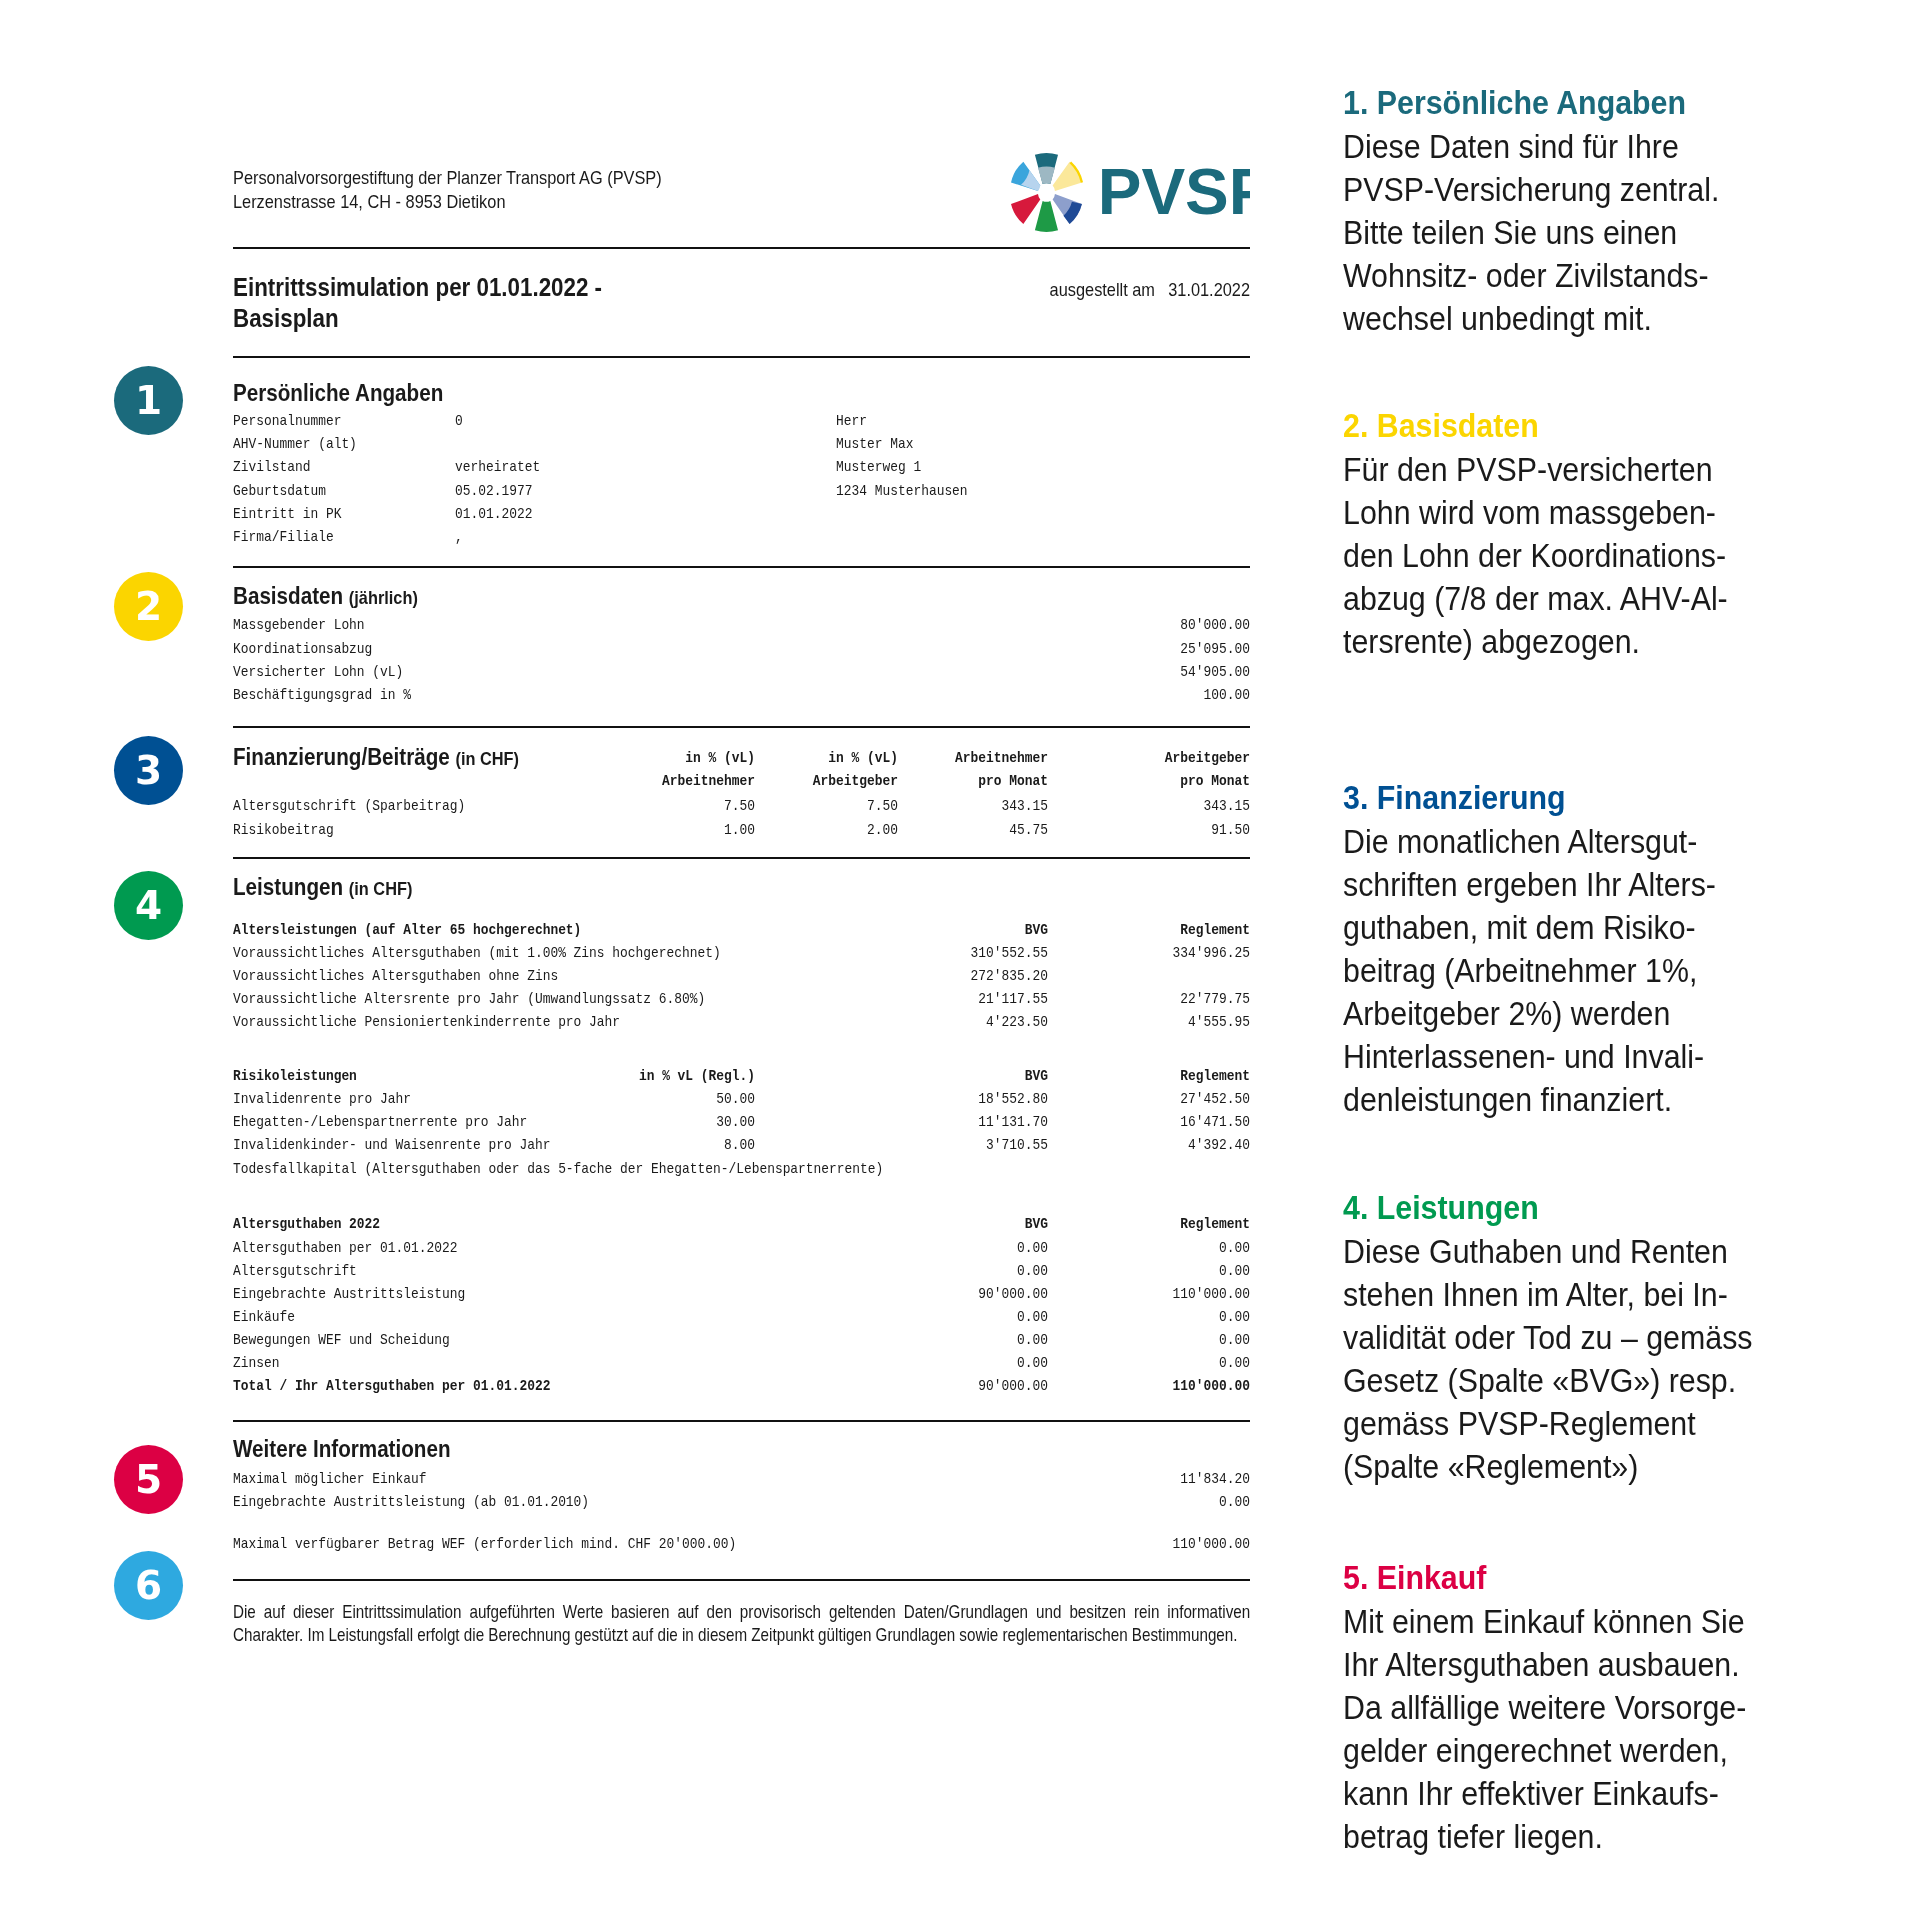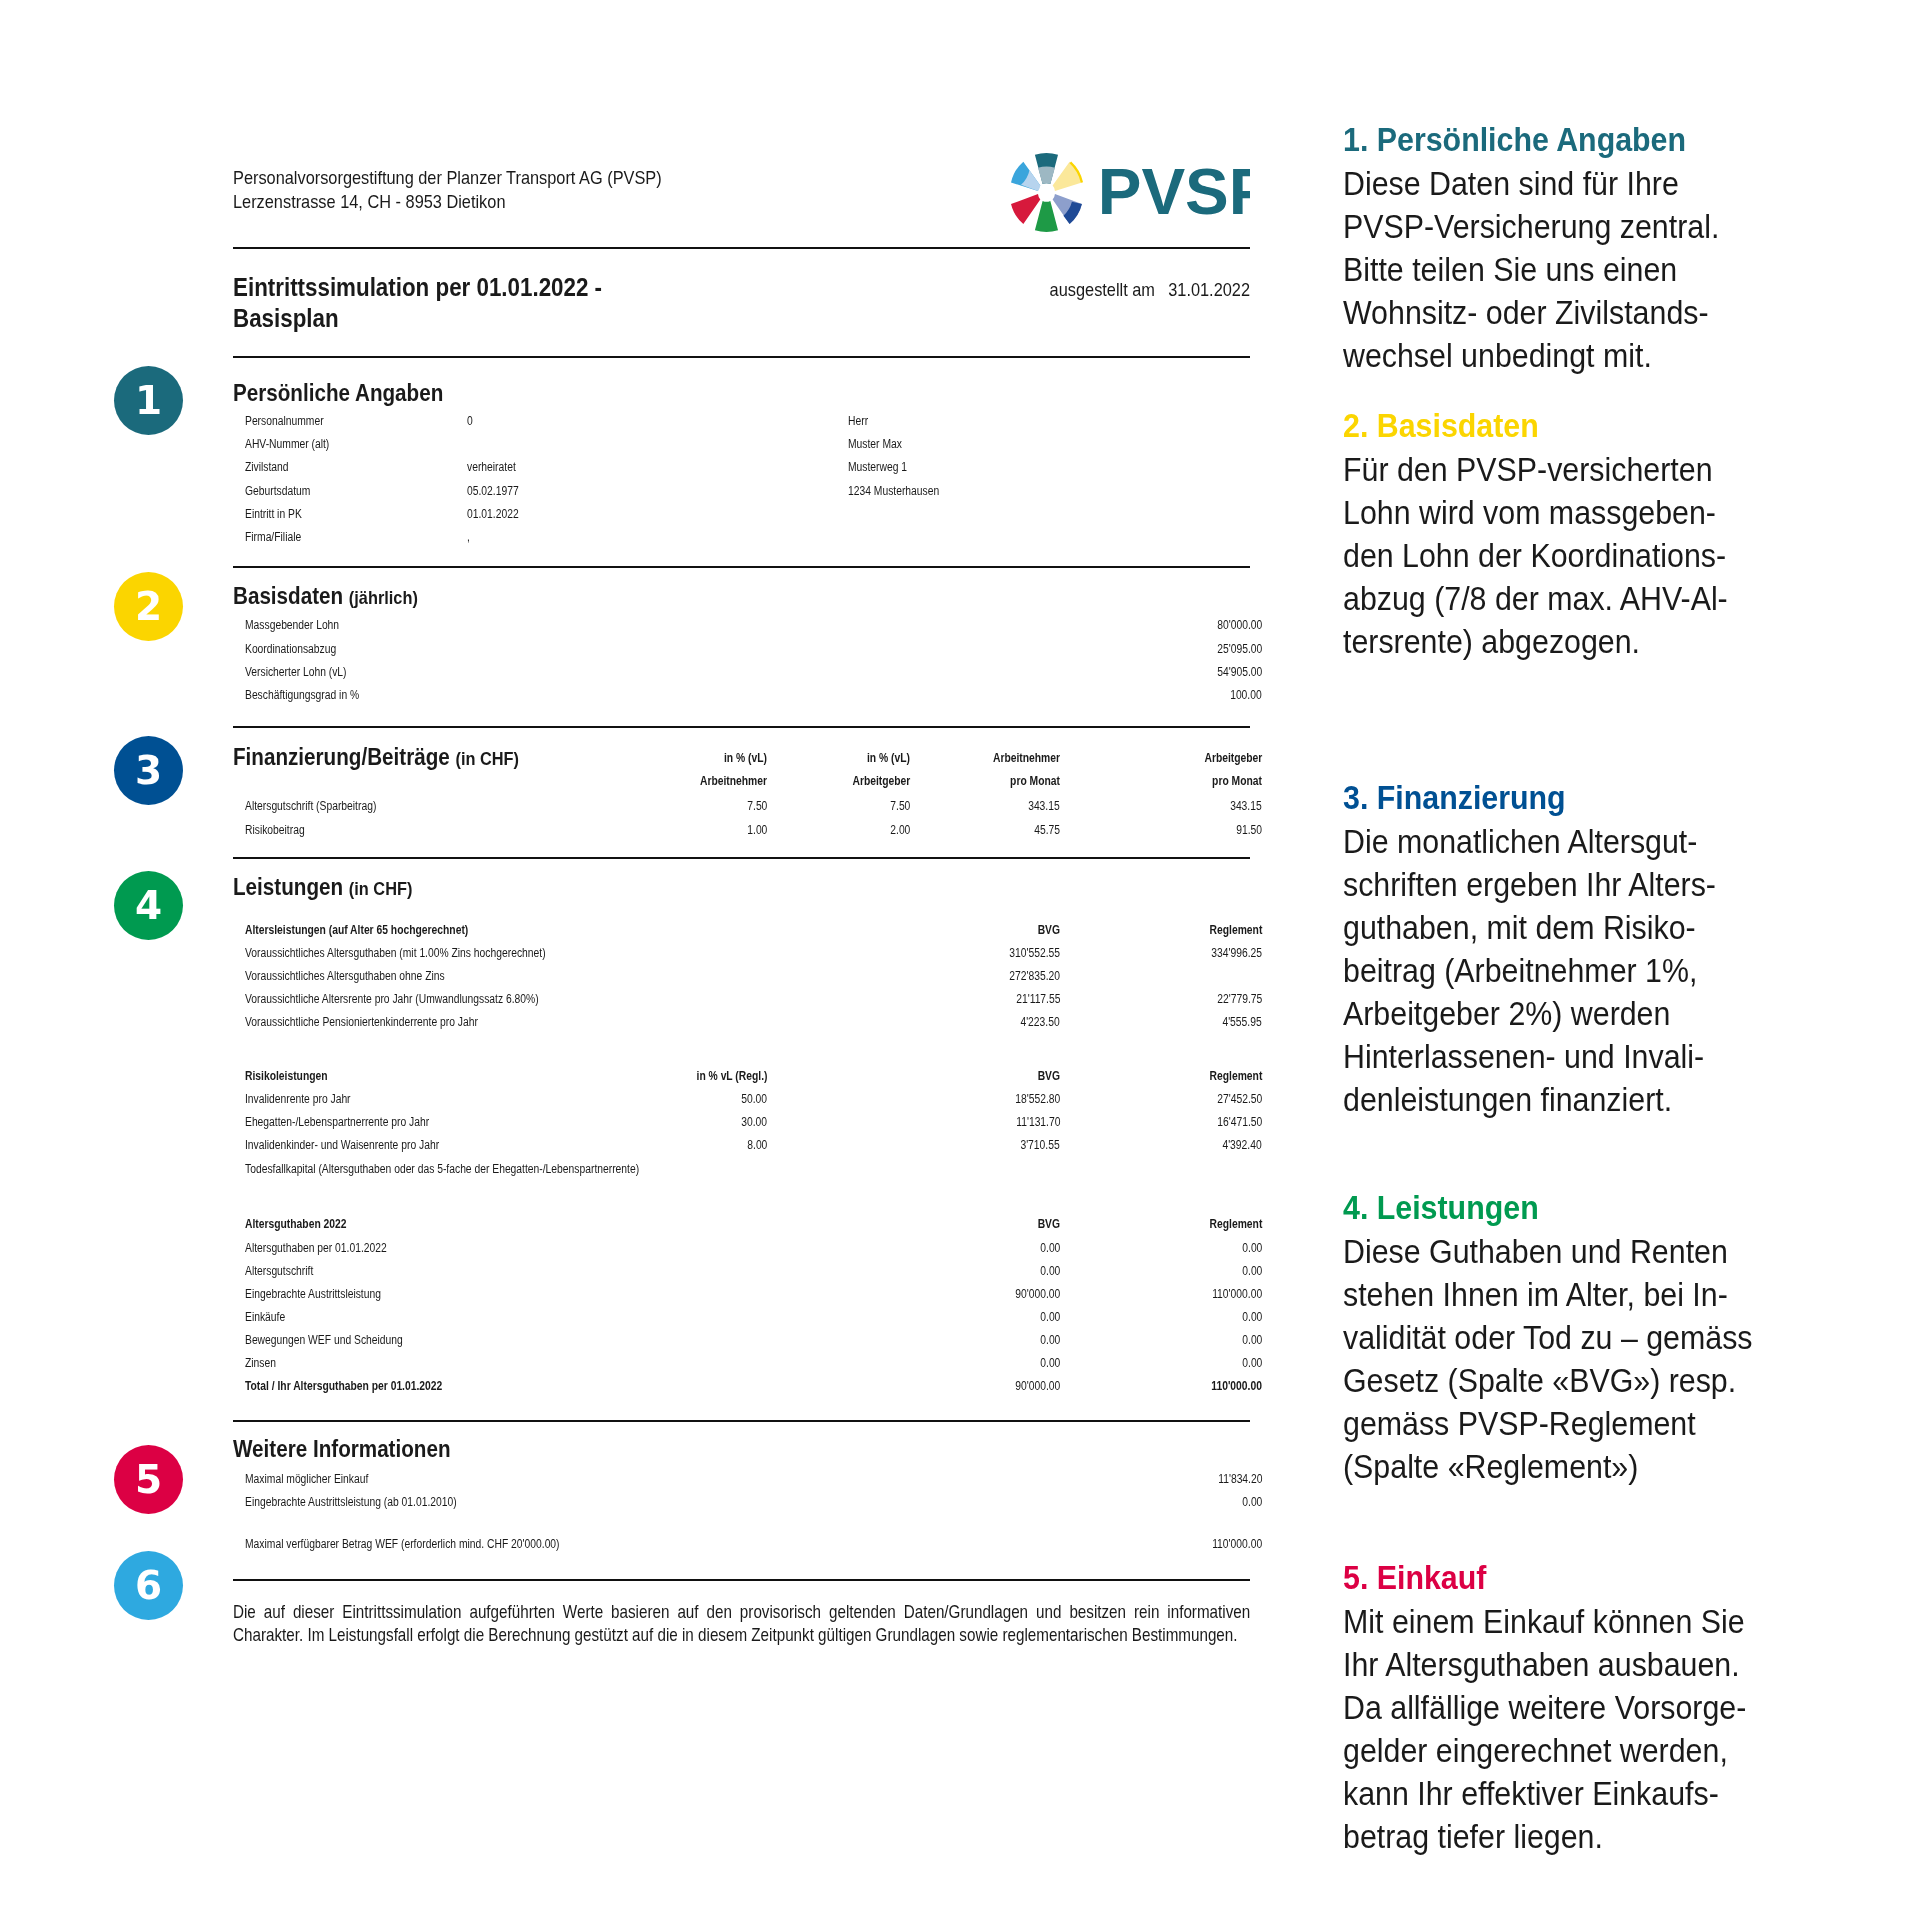--- a/index.html
+++ b/index.html
@@ -11,21 +11,21 @@
   .doc * { box-sizing:border-box; }
   .sender { position:absolute; top:166px; left:0; font-size:19px; line-height:24px; transform:scaleX(0.86); transform-origin:left; white-space:nowrap; }
   .logo { position:absolute; top:152px; left:778px; width:239px; height:81px; }
   .rule { position:absolute; left:0; width:1017px; height:1.9px; background:#111; }
   .title { position:absolute; top:272px; left:0; font-weight:bold; font-size:26px; line-height:31px; transform:scaleX(0.86); transform-origin:left; white-space:nowrap; }
   .issued { position:absolute; top:279px; right:0; font-size:19px; transform:scaleX(0.86); transform-origin:right; white-space:nowrap; }
   .issued span + span { margin-left:15.4px; }
 
   .sec-title { position:absolute; left:0; font-weight:bold; font-size:24px; transform:scaleX(0.86); transform-origin:left; white-space:nowrap; }
   .sec-title .sub { font-size:19px; }
-  .row { position:absolute; left:12px; width:1017px; height:23px; font-size:12px; line-height:23px; white-space:nowrap; }
+  .row { position:absolute; left:0; width:1017px; height:23px; font-size:15px; line-height:23px; white-space:nowrap;font-family:Liberation Mono, monospace; }
   .row > span { position:absolute; top:0; transform:scaleX(0.86); }
   .row .r { transform-origin:right; text-align:right; }
   .disclaimer { position:absolute; left:0; top:1601px; width:1017px; font-size:17.7px; line-height:23px; text-align:justify; }
   .disclaimer span { display:block; width:116.3%; transform:scaleX(0.86); transform-origin:left; }
 
   
   .circle { position:absolute; left:114px; width:69px; height:69px; border-radius:50%;
             color:#fff; font-weight:bold; font-size:39px; line-height:69px; text-align:center;
             font-family:"DejaVu Sans", sans-serif; }
 
@@ -291,21 +291,21 @@
 <div id="markers">
     <div class="circle" style="top: 366px; background: rgb(27, 106, 124);">1</div>
     <div class="circle" style="top: 572px; background: rgb(251, 213, 0);">2</div>
     <div class="circle" style="top: 736px; background: rgb(0, 80, 147);">3</div>
     <div class="circle" style="top: 871px; background: rgb(0, 154, 80);">4</div>
     <div class="circle" style="top: 1445px; background: rgb(220, 0, 68);">5</div>
     <div class="circle" style="top: 1551px; background: rgb(46, 169, 224);">6</div>
   </div>
 
 <div id="notes">
-    <div class="note" style="top: 83px; margin-top: 37px;">
+    <div class="note" style="top: 83px;">
       <h2 style="color: rgb(27, 106, 124);">1. Persönliche Angaben</h2>
       <p>Diese Daten sind für Ihre
 PVSP-Versicherung zentral.
 Bitte teilen Sie uns einen
 Wohnsitz- oder Zivilstands-
 wechsel unbedingt mit.</p>
     </div>
     <div class="note" style="top: 406px;">
       <h2 style="color: rgb(251, 213, 0);">2. Basisdaten</h2>
       <p>Für den PVSP-versicherten

